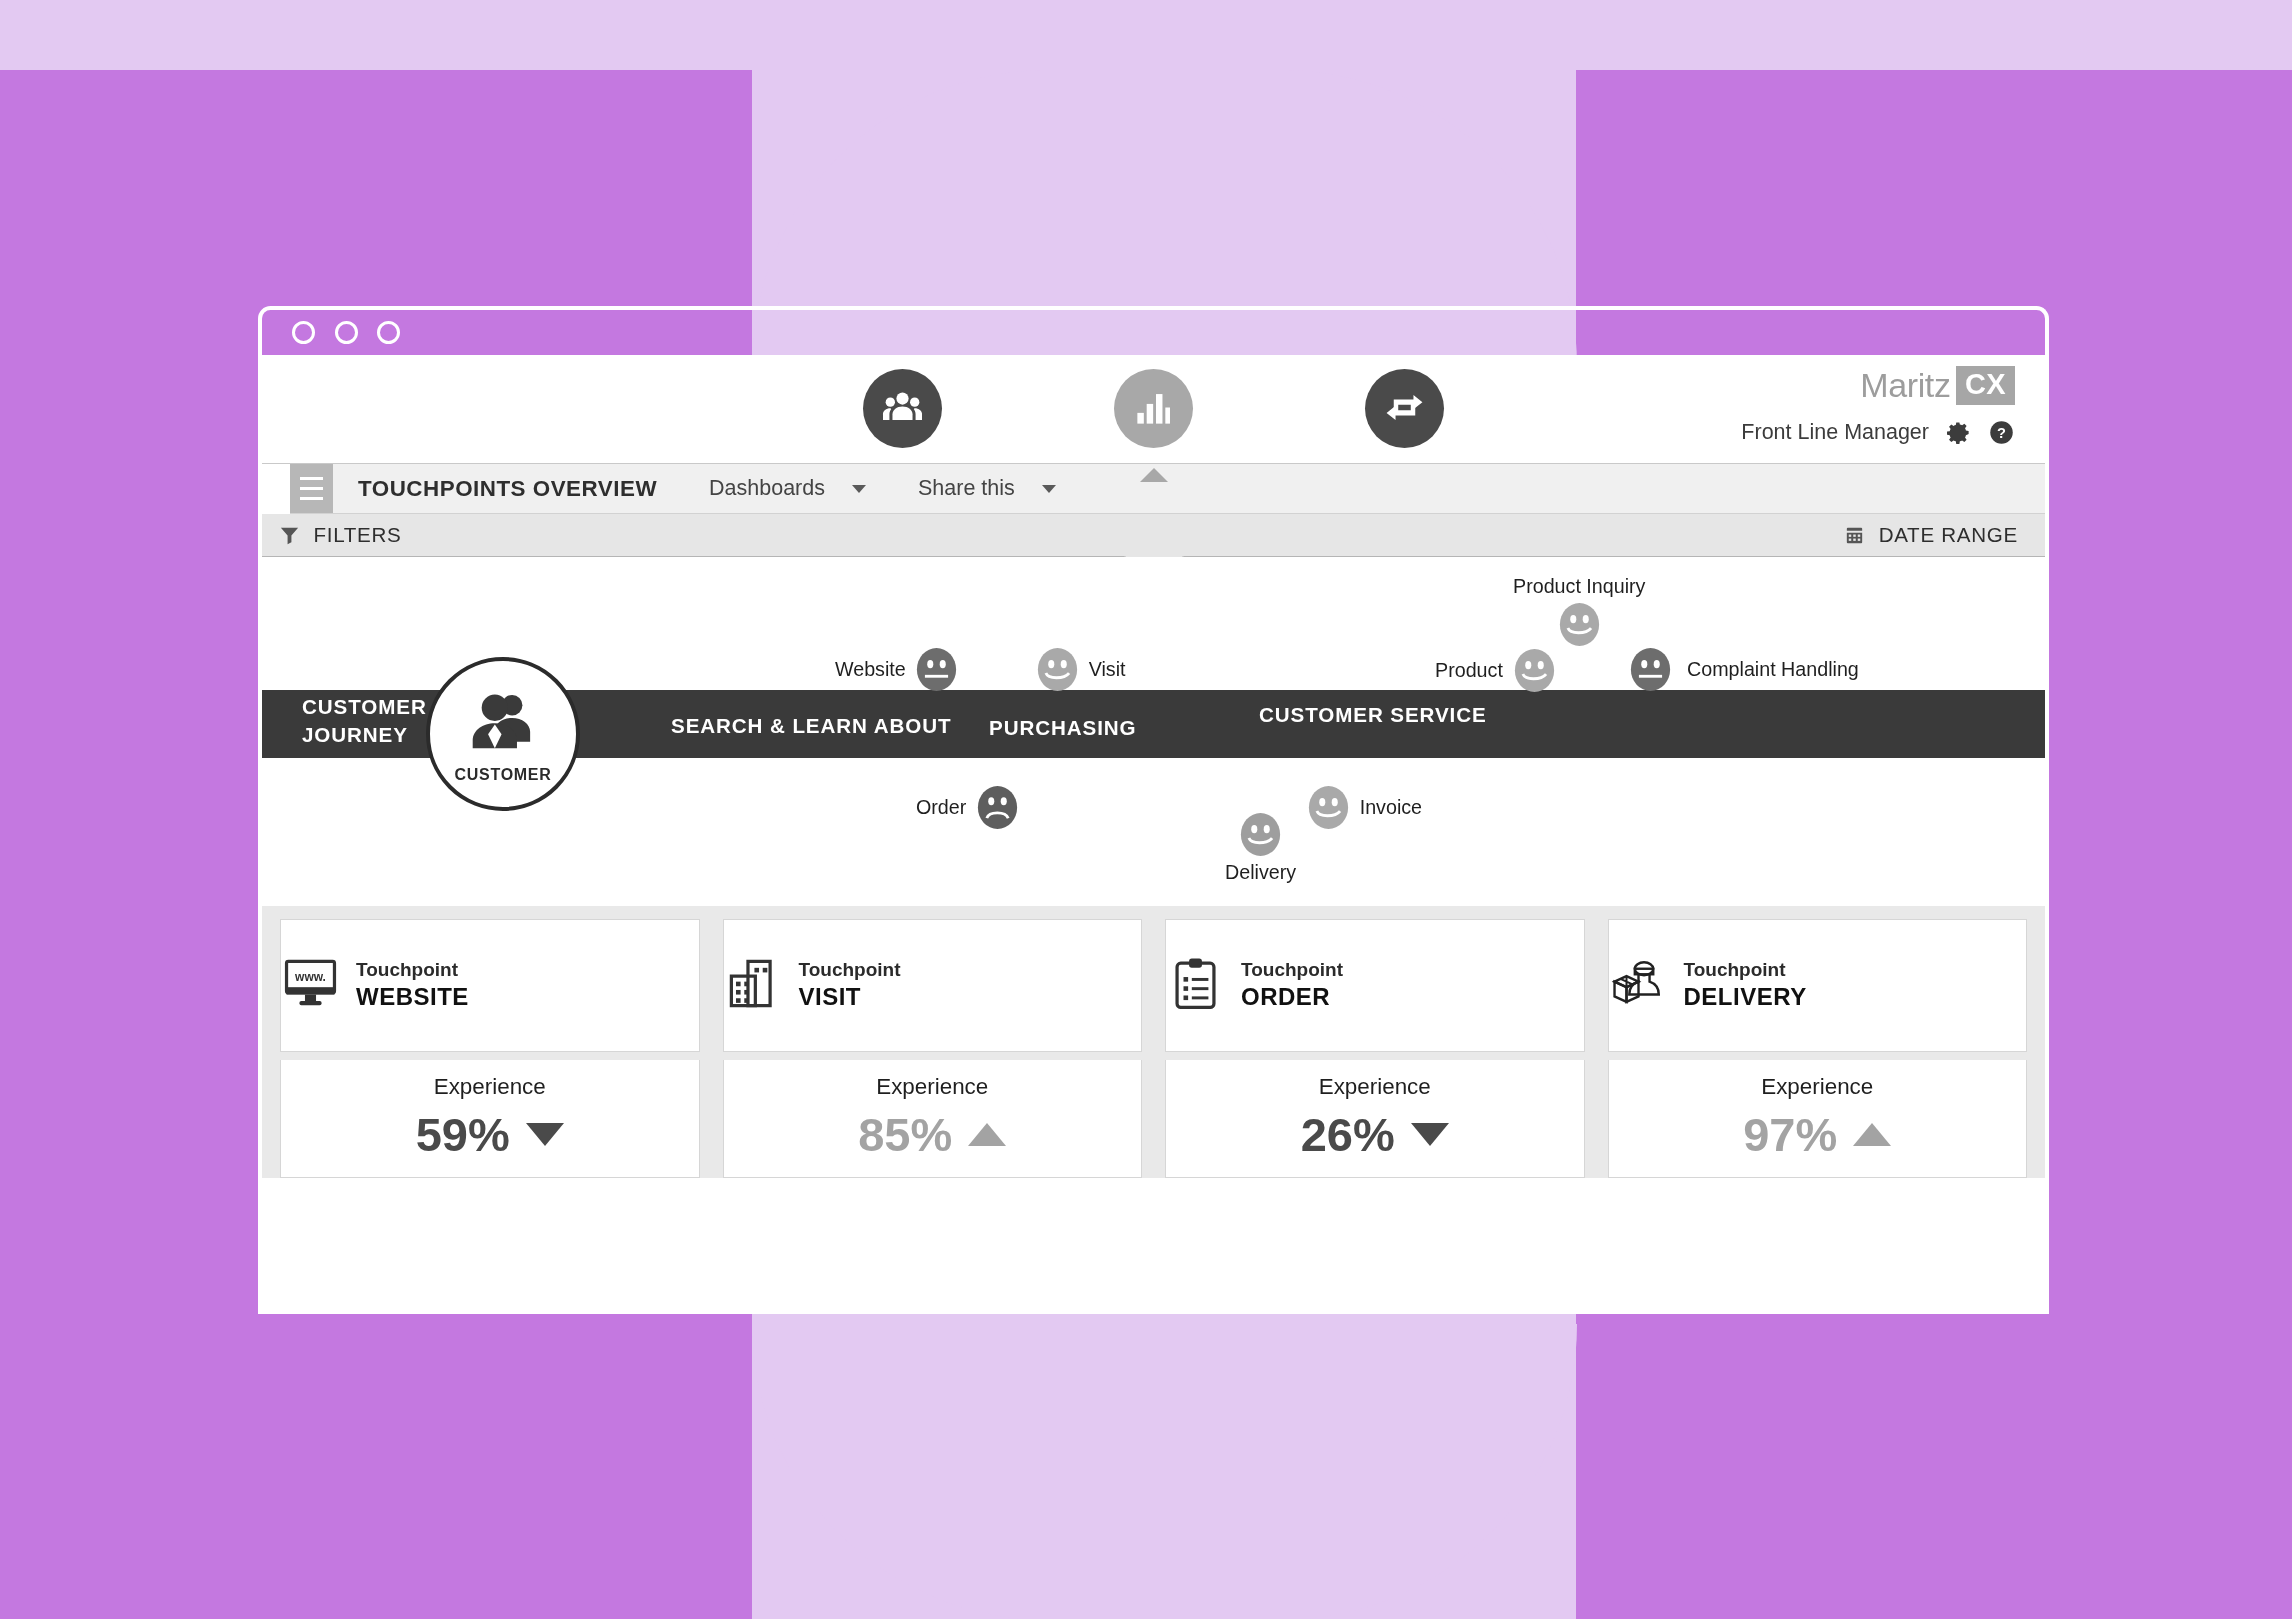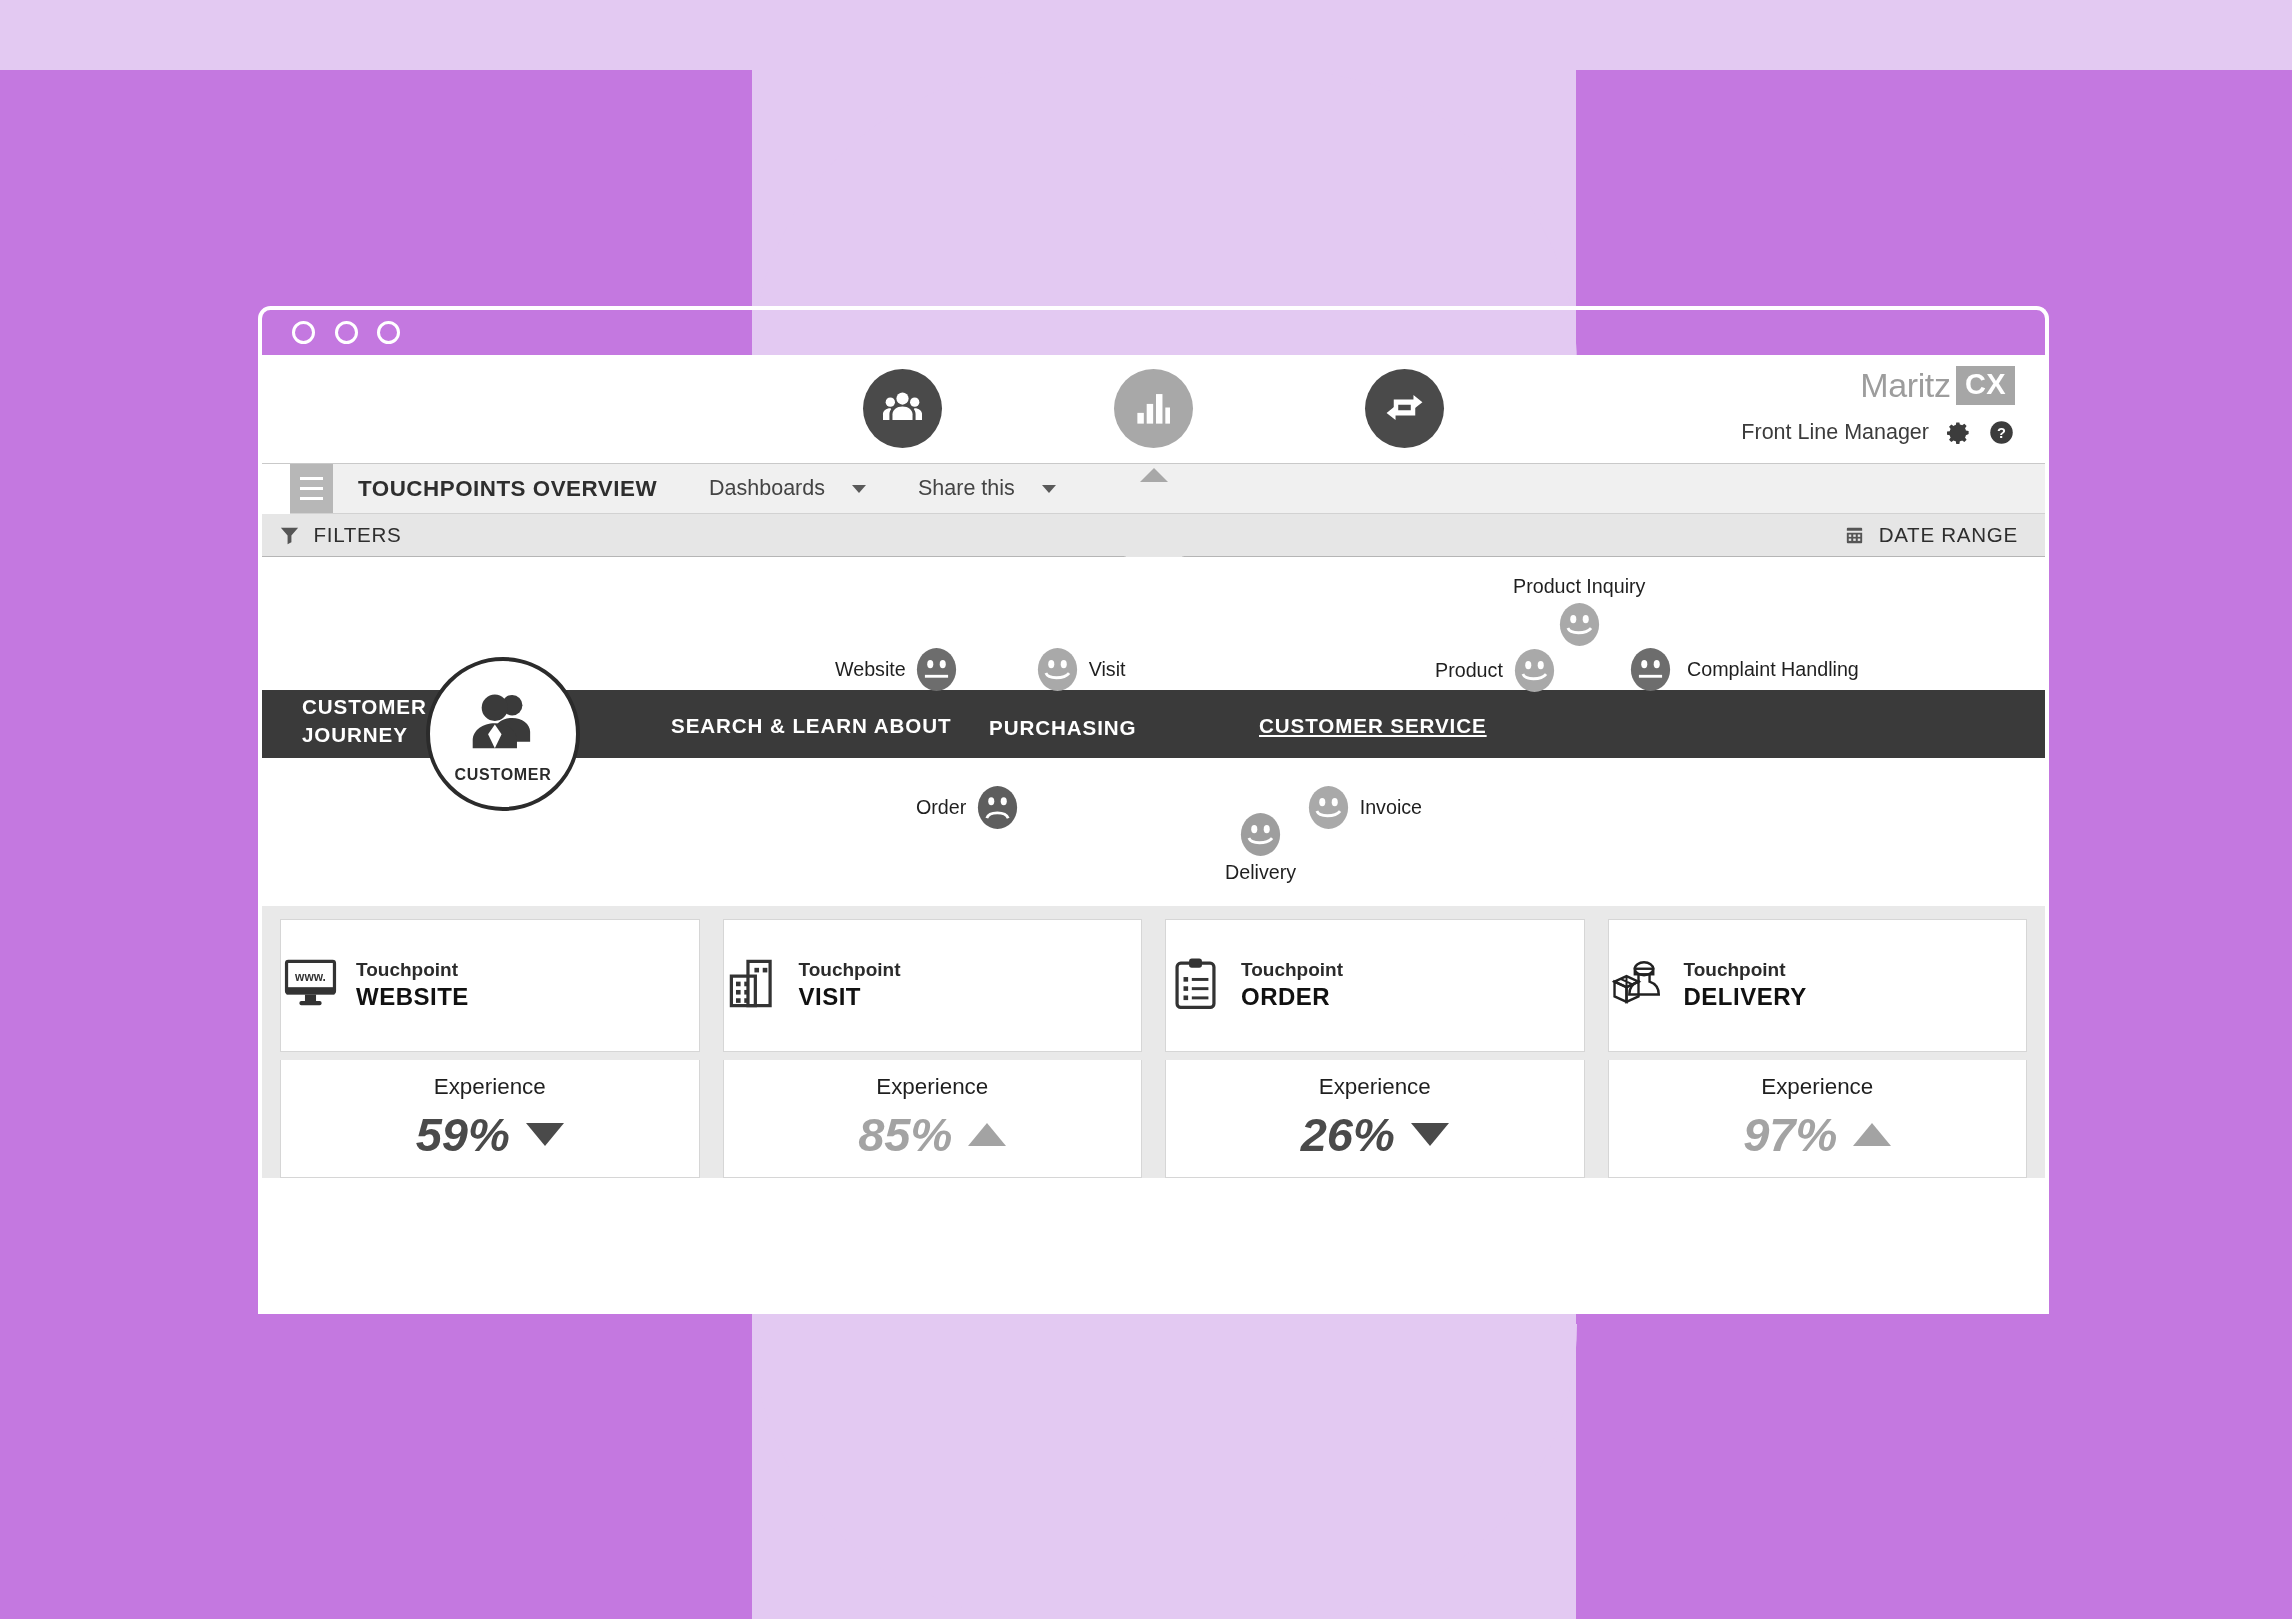--- a/index.html
+++ b/index.html
@@ -156,21 +156,21 @@
   .journey-band {
     position: absolute; left: 0; right: 0; top: 133px; height: 68px;
     background: #3a3a3a;
   }
   .band-label {
     position: absolute; color: #fff; font-size: 20.6px; font-weight: bold; letter-spacing: 0.9px;
   }
   .band-label.journey-title { left: 40px; top: 136px; line-height: 1.35; }
   .band-label.stage1 { left: 409px; top: 157px; }
   .band-label.stage2 { left: 727px; top: 159px; }
-  .band-label.stage3 { left: 997px; top: 157px; text-decoration: underline; }
+  .band-label.stage3 { left: 997px; top: 146px; }
 
   .customer-node {
     position: absolute; left: 164px; top: 100px;
     width: 154px; height: 154px; border-radius: 50%;
     background: #fff; border: 4.5px solid #2b2b2b;
     display: flex; flex-direction: column; align-items: center; justify-content: center;
     gap: 1.8px;
   }
   .customer-node svg { width: 77px; height: 77px; fill: #3a3a3a; }
   .customer-node span { font-size: 16px; font-weight: bold; color: #2b2b2b; letter-spacing: 0.7px; }
@@ -201,21 +201,21 @@
     display: flex; flex-direction: column; align-items: center; justify-content: center; gap: 7.2px;
   }
   .card-bottom .exp-label { font-size: 22.4px; color: #1f1f1f; }
   .metric { display: flex; align-items: center; gap: 16px; }
   .metric .value { font-size: 47px; font-weight: bold; }
   .metric .tri { width: 0; height: 0; }
   .metric.down .tri { border-left: 19.7px solid transparent; border-right: 19.7px solid transparent; border-top: 23px solid currentColor; }
   .metric.up .tri { border-left: 19.7px solid transparent; border-right: 19.7px solid transparent; border-bottom: 23px solid currentColor; }
   .metric.dark { color: #4a4a4a; }
   .metric.light { color: #a3a3a3; }
-  .metric .value { color: inherit; font-style: italic; }
+  .metric .value { color: inherit; }
 </style>
 </head>
 <body>
 
 <div class="bg-base"></div>
 <div class="bg-blob-left"></div>
 <div class="bg-top-right"></div>
 <div class="mid-band"></div>
 <div class="corner tl"></div>
 <div class="corner tr"></div>

